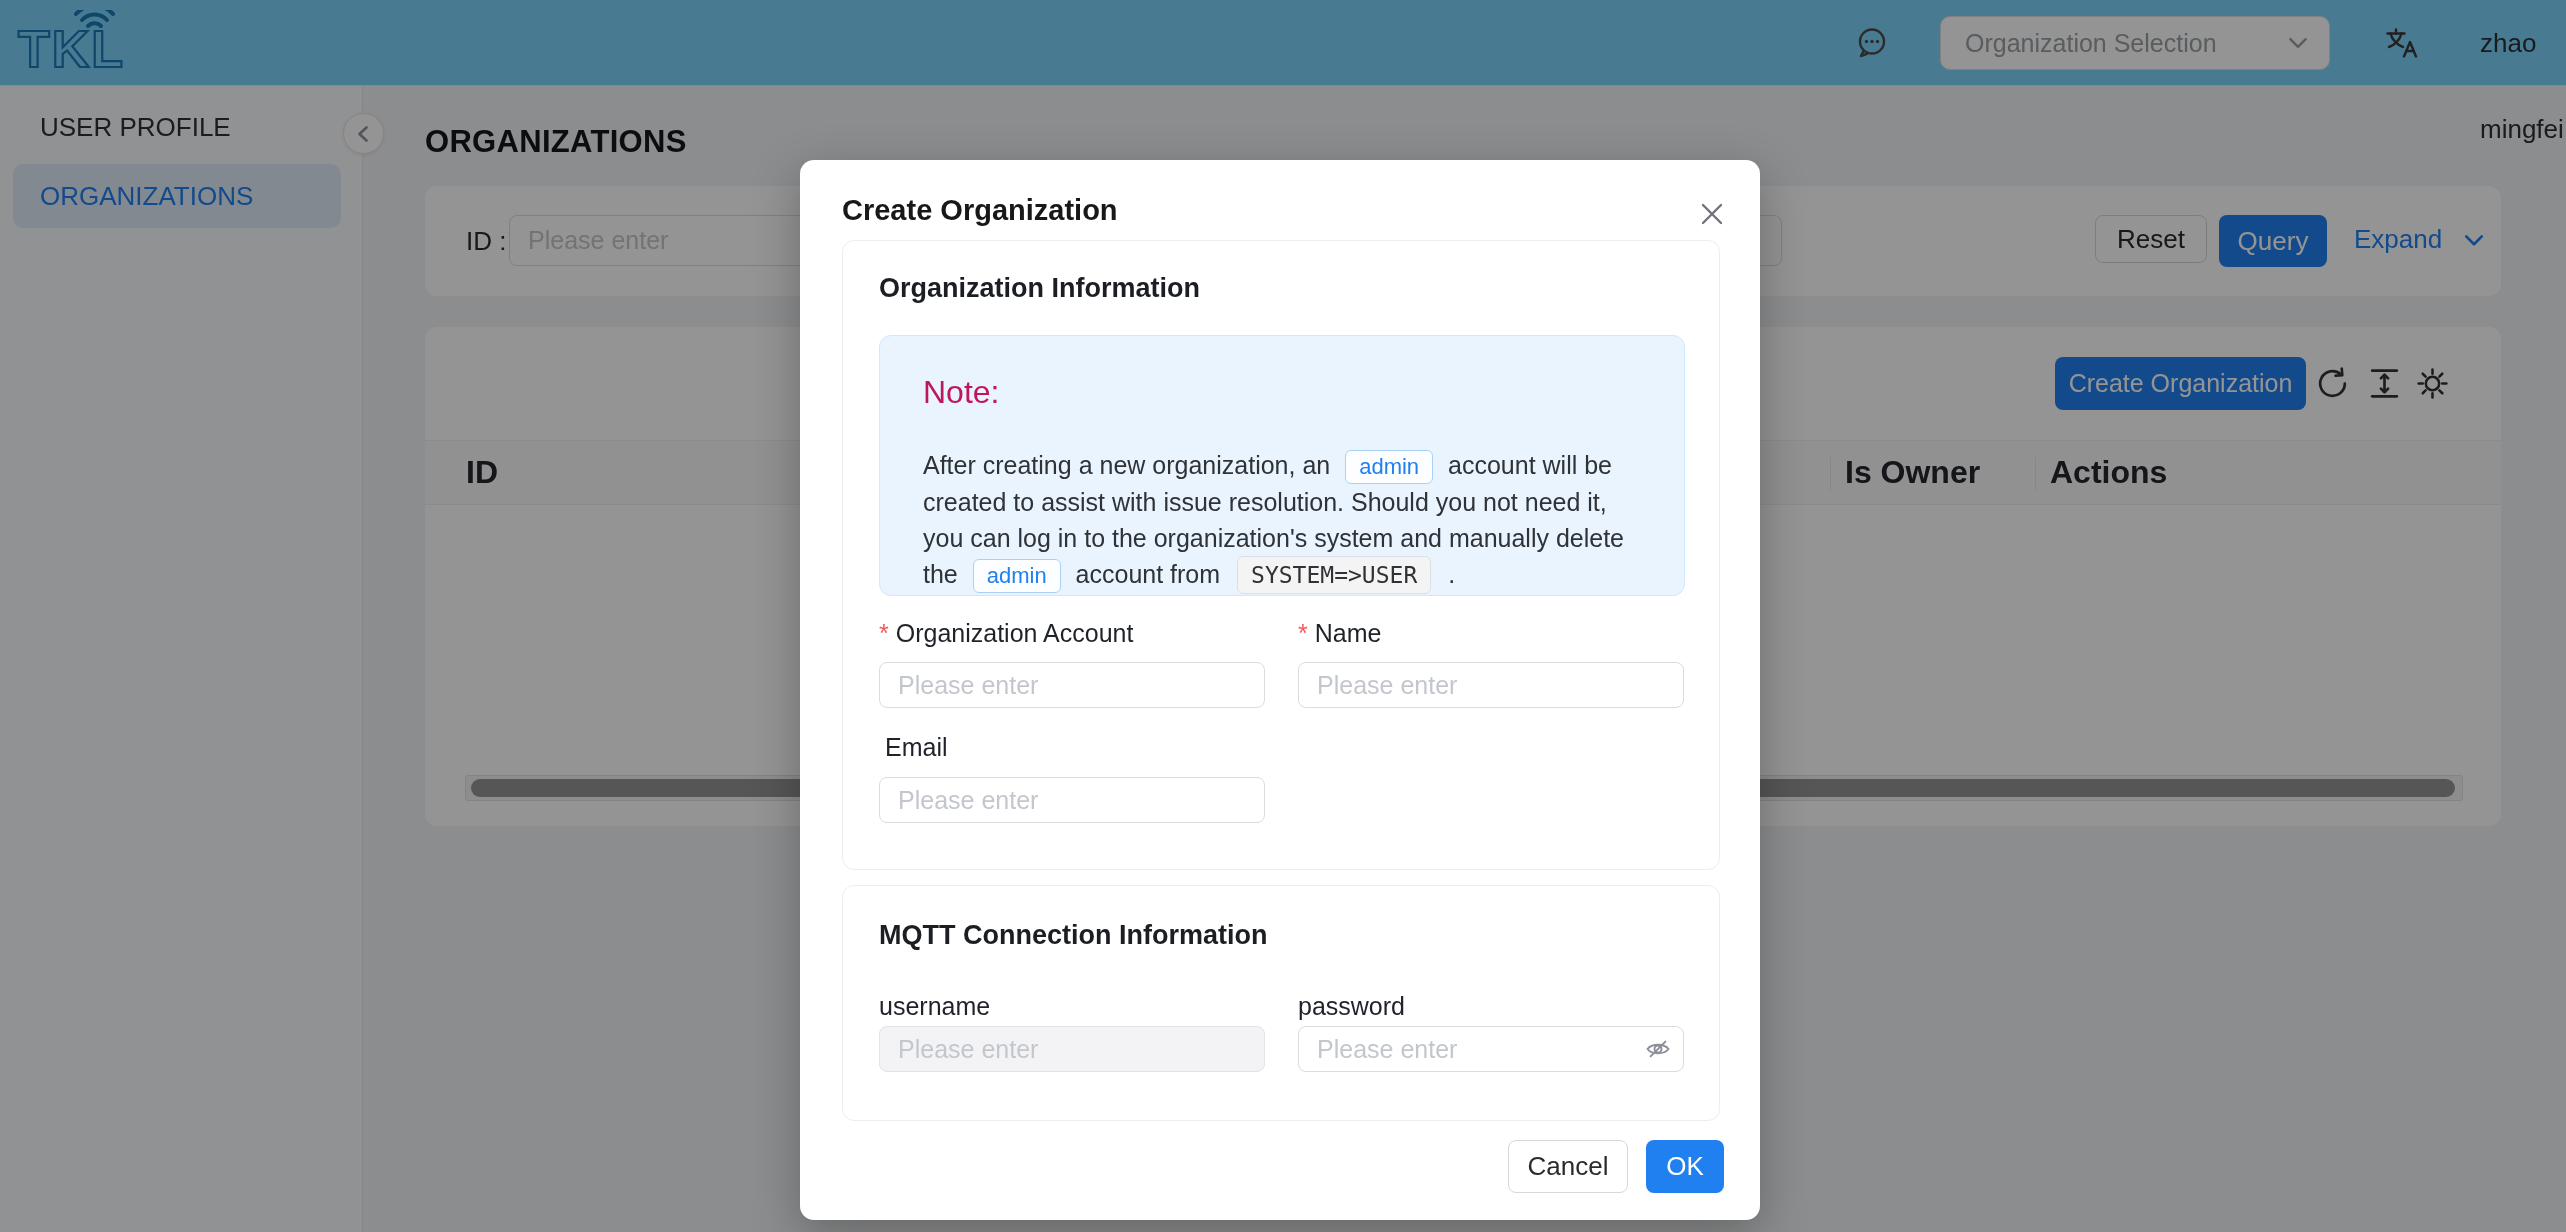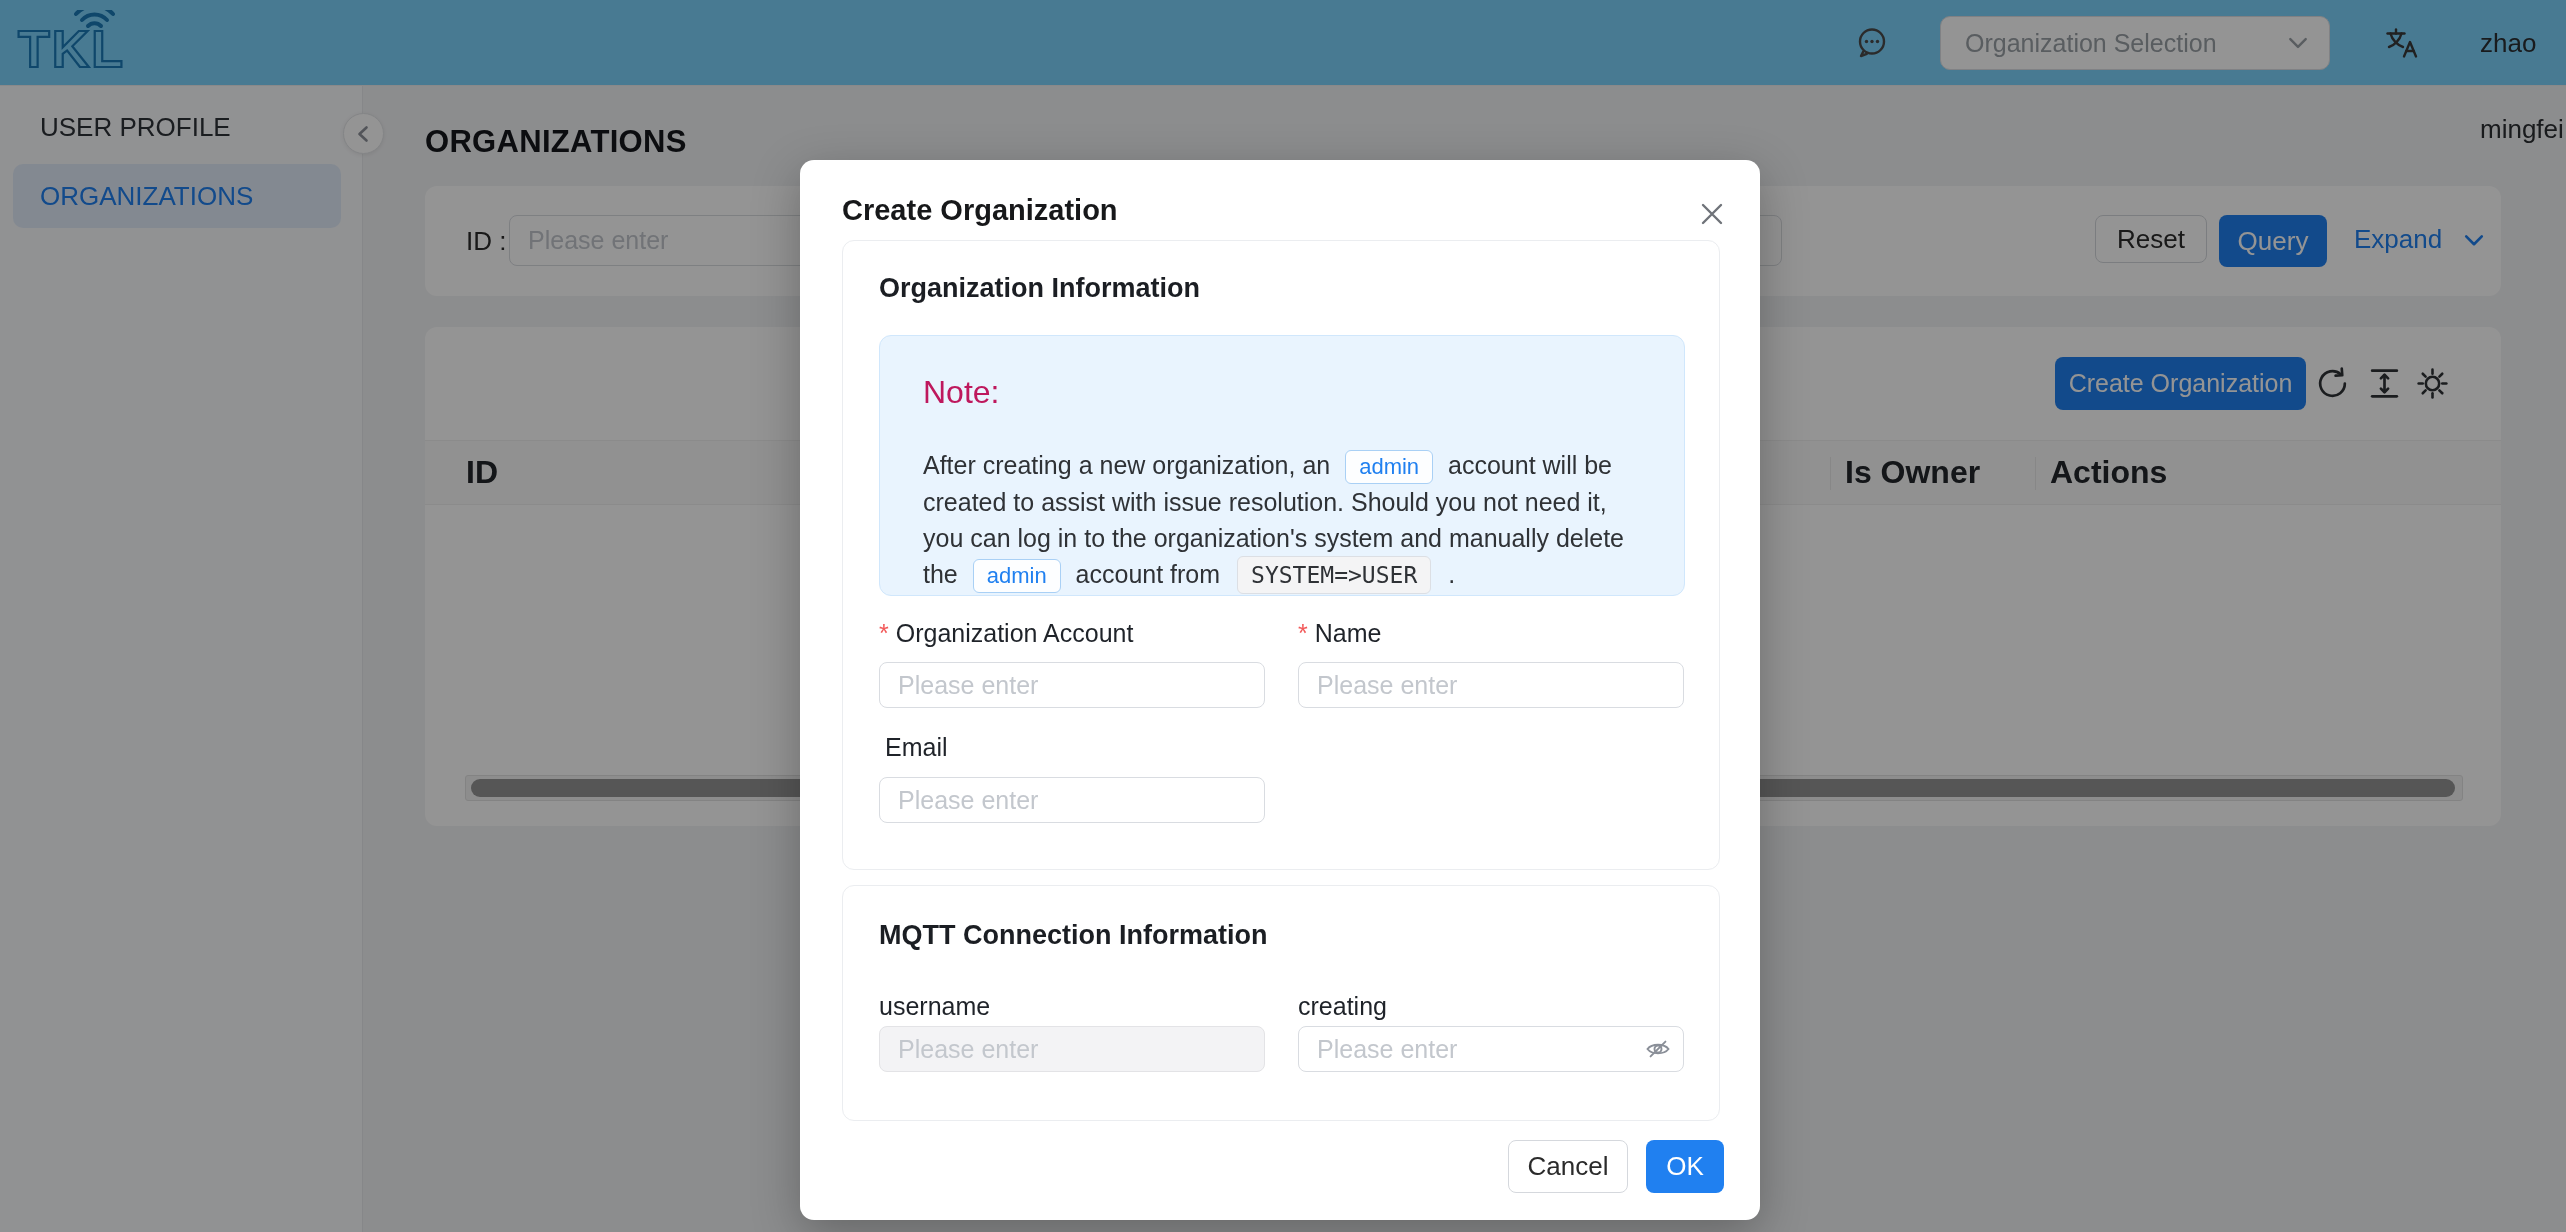--- a/index.html
+++ b/index.html
@@ -223,21 +223,21 @@
       <input class="text-input m-input" style="left: 36px; top: 421px;" placeholder="Please enter">
       <input class="text-input m-input" style="left: 455px; top: 421px;" placeholder="Please enter">
 
       <div class="f-label" style="left:42px; top:492px">Email</div>
       <input class="text-input m-input" style="left: 36px; top: 536px;" placeholder="Please enter">
     </div>
 
     <div class="section sec2">
       <div class="sec-heading" style="top:34px">MQTT Connection Information</div>
       <div class="f-label" style="left:36px; top:106px">username</div>
-      <div class="f-label" style="left:455px; top:106px">creating</div>
+      <div class="f-label" style="left:455px; top:106px">password</div>
       <input class="text-input m-input disabled" style="left: 36px; top: 140px;" disabled="" placeholder="Please enter">
       <div class="pwd-wrap">
         <input class="text-input" placeholder="Please enter" style="">
         <svg class="eye-btn" viewBox="0 0 32 32">
           <path d="M4 16 C9 9.5 23 9.5 28 16 C23 22.5 9 22.5 4 16 Z" fill="none" stroke="#8a8f98" stroke-width="2.2"></path>
           <circle cx="16" cy="16" r="4" fill="none" stroke="#8a8f98" stroke-width="2.2"></circle>
           <path d="M7.5 24.5 L24.5 7.5" stroke="#8a8f98" stroke-width="2.2" stroke-linecap="round"></path>
         </svg>
       </div>
     </div>

